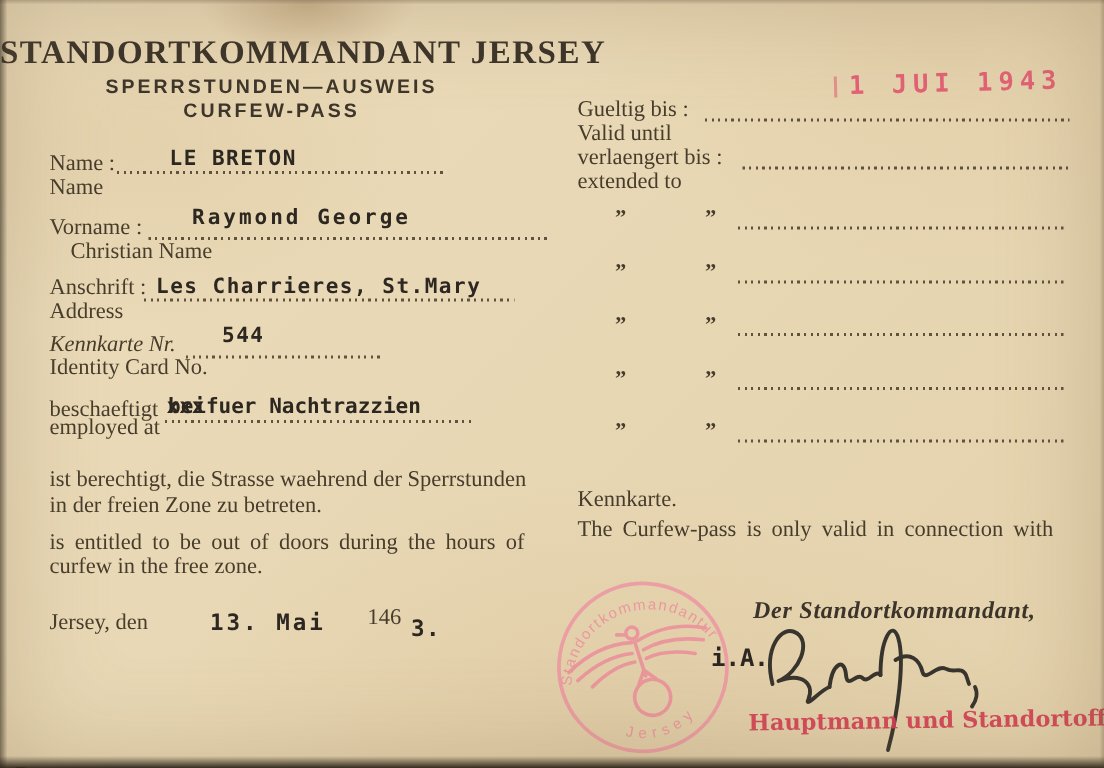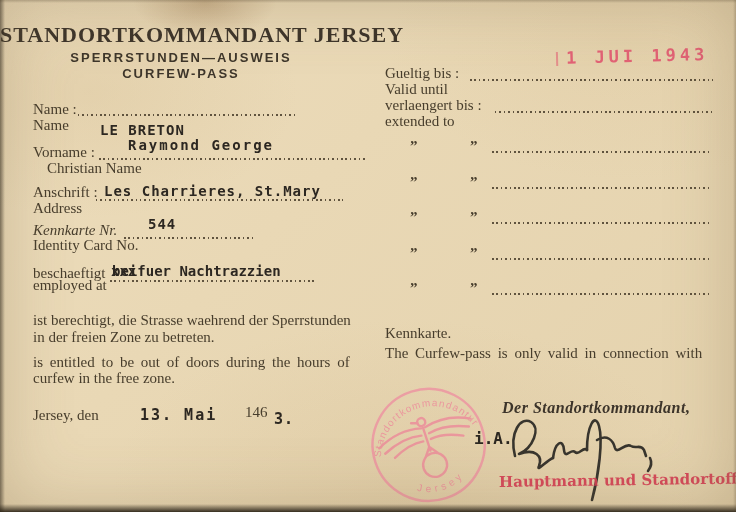--- a/index.html
+++ b/index.html
@@ -56,21 +56,21 @@
 <body>
 
 <div id="card">
 
   <div class="abs center-left title" style="top:22px;">STANDORTKOMMANDANT JERSEY</div>
   <div class="abs center-left subtitle" style="top:50px;">SPERRSTUNDEN—AUSWEIS</div>
   <div class="abs center-left subtitle" style="top:66px;">CURFEW-PASS</div>
 
   <div class="abs print" style="left:33px;top:101px;">Name :</div>
   <div class="abs dots" style="left:78px;top:114px;width:220px;"></div>
-  <div class="abs typed" style="left:100px;top:98px;margin-top:24px;">LE BRETON</div>
+  <div class="abs typed" style="left:113px;top:98px;">LE BRETON</div>
   <div class="abs print" style="left:33px;top:117px;">Name</div>
 
   <div class="abs print" style="left:33px;top:144px;">Vorname :</div>
   <div class="abs dots" style="left:99px;top:158px;width:267px;"></div>
   <div class="abs typed" style="left:112px;top:137px;letter-spacing:2px;padding-left:16px;">Raymond George</div>
   <div class="abs print" style="left:47px;top:160px;">Christian Name</div>
 
   <div class="abs print" style="left:33px;top:184px;">Anschrift :</div>
   <div class="abs dots" style="left:96px;top:199px;width:247px;"></div>
   <div class="abs typed" style="left:104px;top:183px;">Les Charrieres, St.Mary</div>

